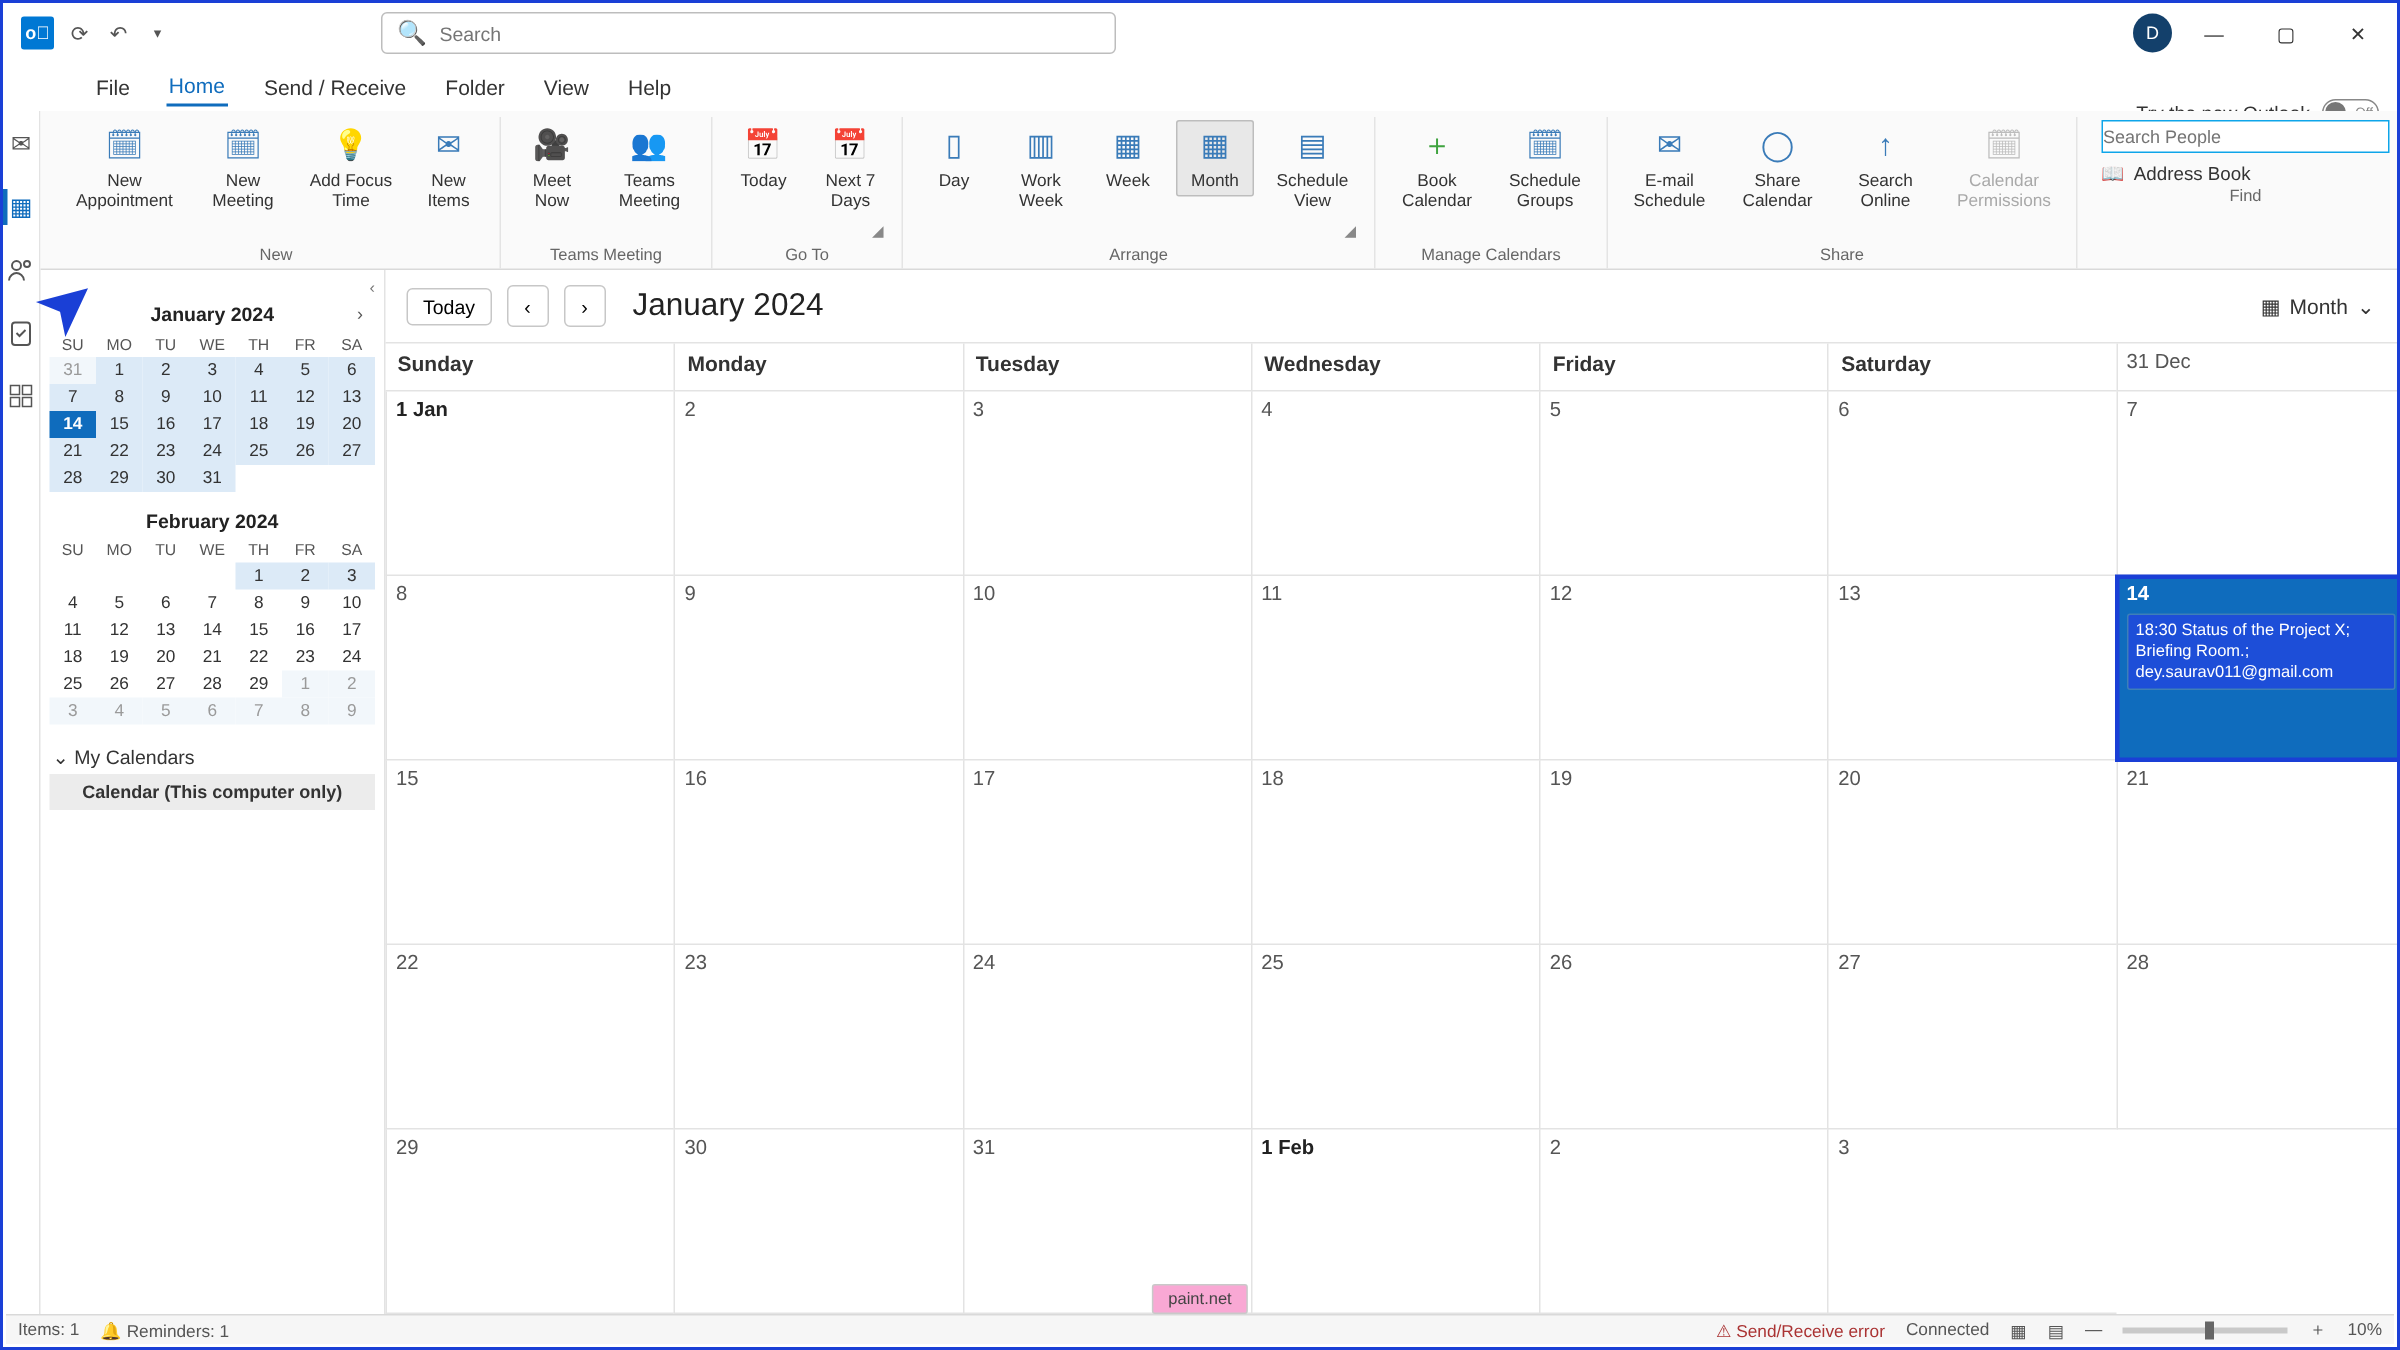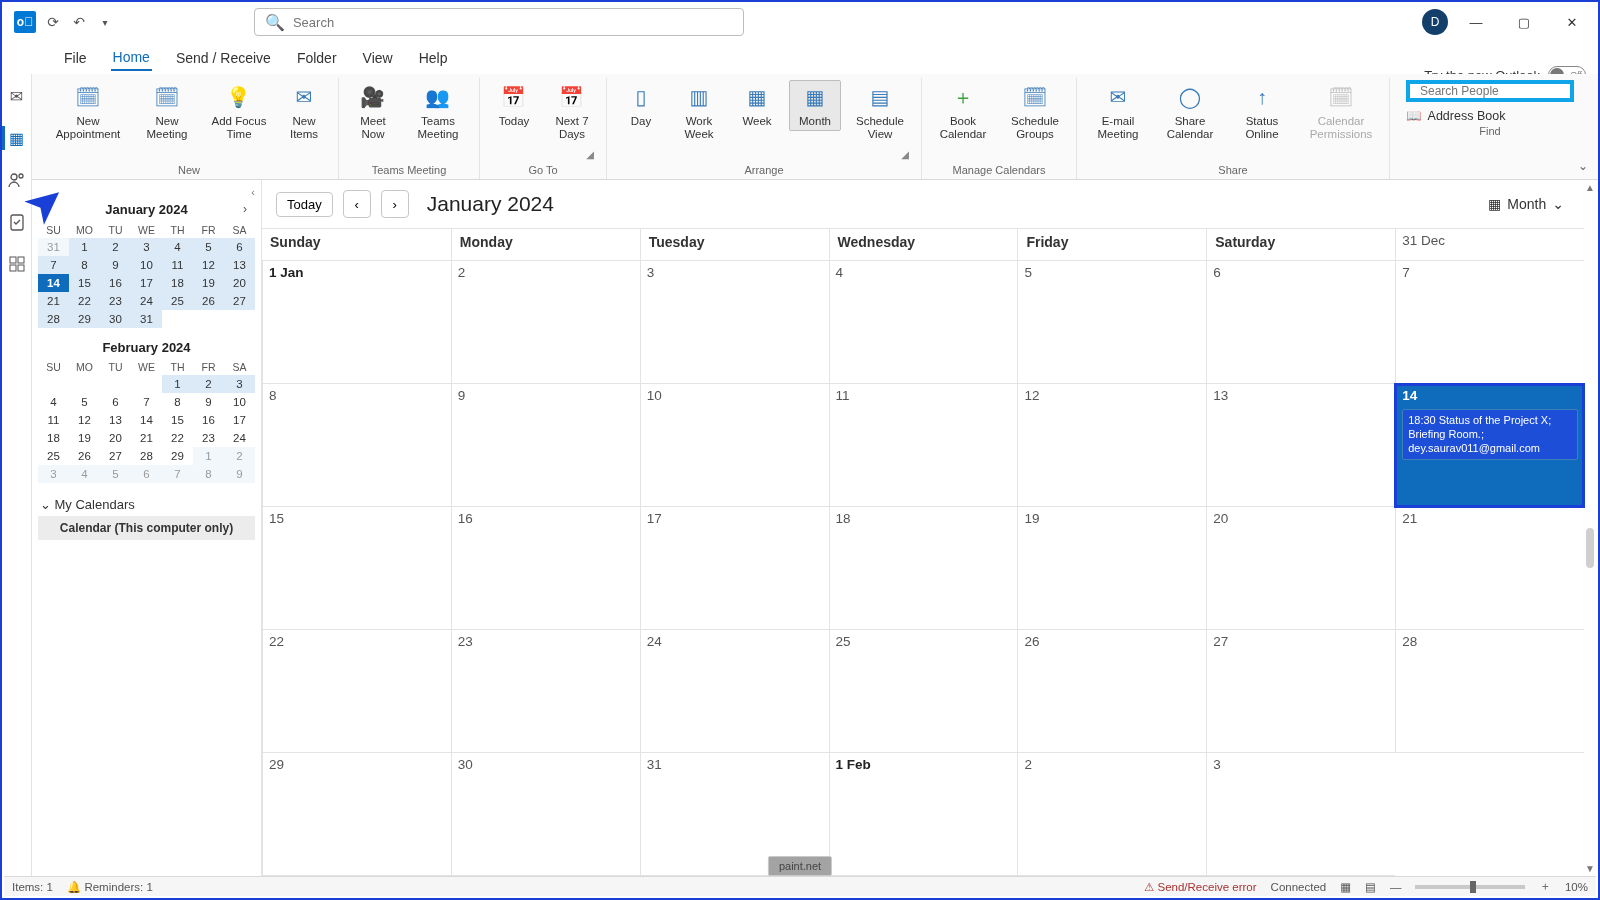--- a/index.html
+++ b/index.html
@@ -42,21 +42,21 @@
 .rgroup .items { display:flex; gap:6px; flex:1; align-items:flex-start; padding-top:2px;}
 .rbtn { display:flex; flex-direction:column; align-items:center; justify-content:flex-start; width:66px; font-size:11.5px; color:#333; text-align:center; line-height:1.15; gap:4px; padding:2px 0; border:1px solid transparent; border-radius:2px;}
 .rbtn.narrow { width:52px; }
 .rbtn.wide { width:80px; }
 .rbtn.sel { background:#e8e8e8; border-color:#bdbdbd; }
 .rbtn.dis { color:#a9a9a9; }
 .rbtn .ic { height:28px; display:flex; align-items:center; justify-content:center; font-size:20px; color:#3a7bb8; }
 .rbtn.dis .ic { color:#bcbcbc; }
 .rgroup .glabel { font-size:11px; color:#666; padding:2px 0 3px; }
 .findcol { display:flex; flex-direction:column; gap:6px; padding:2px 8px 0 8px; }
-.findcol input { width:168px; height:22px; border:4px solid #0ea5e9; padding:0 10px; font-size:12px; }
+.findcol input { width:192px; height:22px; border:1px solid #0ea5e9; padding:0 0; font-size:12px; }
 .findcol .ab { font-size:12.5px; color:#333; display:flex; align-items:center; gap:6px; }
 .ribbon .chev { position:absolute; right:10px; bottom:6px; color:#666; font-size:12px; }
 .dlaunch { font-size:10px; color:#888; align-self:flex-end; margin:-14px 4px 2px 0;}
 
 
 .content { flex:1; display:flex; overflow:hidden; }
 .navpane { width:230px; border-right:1px solid #e3e3e3; padding:6px 6px 0 6px; font-size:12px; color:#444; overflow:hidden; }
 .navhdr { display:flex; align-items:center; justify-content:space-between; padding:2px 4px; }
 .navhdr .mtitle { font-weight:600; font-size:13px; color:#222; }
 .chevsm { color:#555; font-size:12px; padding:2px 4px; }
@@ -89,21 +89,21 @@
 .daycell.selected .dnum { color:#fff; font-weight:700; }
 .event { margin-top:6px; background:#1d4ed8; color:#fff; font-size:11px; line-height:1.25; padding:4px 5px; border-radius:2px; border:1px solid #3e7fb8;}
 .vscroll { position:absolute; right:2px; top:0; bottom:0; width:12px; }
 .vscroll .track { position:absolute; top:50%; width:8px; height:40px; background:#cfcfcf; border-radius:4px; left:2px;}
 .vscroll .arr { position:absolute; left:1px; font-size:10px; color:#777;}
 .vscroll .arr.up { top:2px; } .vscroll .arr.dn { bottom:2px;}
 
 
 .status { position:absolute; left:2px; right:2px; bottom:2px; height:20px; border-top:1px solid #d9d9d9; font-size:11.5px; color:#555; display:flex; align-items:center; padding:0 8px; gap:14px; background:#f6f6f6;}
 .status .spacer { flex:1; }
-.status .tooltip { position:absolute; left:50%; transform:translateX(-50%); bottom:20px; background:#a3a3a3; border:1px solid #c9c9c9; font-size:11px; color:#444; padding:3px 10px; border-radius:2px;}
+.status .tooltip { position:absolute; left:50%; transform:translateX(-50%); bottom:20px; background:#f9a8d4; border:1px solid #c9c9c9; font-size:11px; color:#444; padding:3px 10px; border-radius:2px;}
 .zoom { width:110px; height:4px; background:#c9c9c9; position:relative; }
 .zoom .thumb { position:absolute; left:50%; top:-4px; width:6px; height:12px; background:#666; }
 
 svg { display:block; }
 </style>
 </head>
 <body>
 
 <div class="titlebar">
   <div class="left">
@@ -261,29 +261,29 @@
               <span>Schedule Groups</span>
             </div>
         </div>
         <div class="glabel">Manage Calendars</div>
       </div>
 
       <div class="rgroup">
         <div class="items">
           <div class="rbtn">
               <div class="ic">✉</div>
-              <span>E-mail Meeting</span>
+              <span>E-mail Schedule</span>
             </div>
           <div class="rbtn">
               <div class="ic">◯</div>
               <span>Share Calendar</span>
             </div>
           <div class="rbtn">
               <div class="ic">↑</div>
-              <span>Status Online</span>
+              <span>Search Online</span>
             </div>
           <div class="rbtn dis wide">
               <div class="ic">🗓</div>
               <span>Calendar Permissions</span>
             </div>
         </div>
         <div class="glabel">Share</div>
       </div>
 
       <div class="rgroup" style="border-right:0;">

